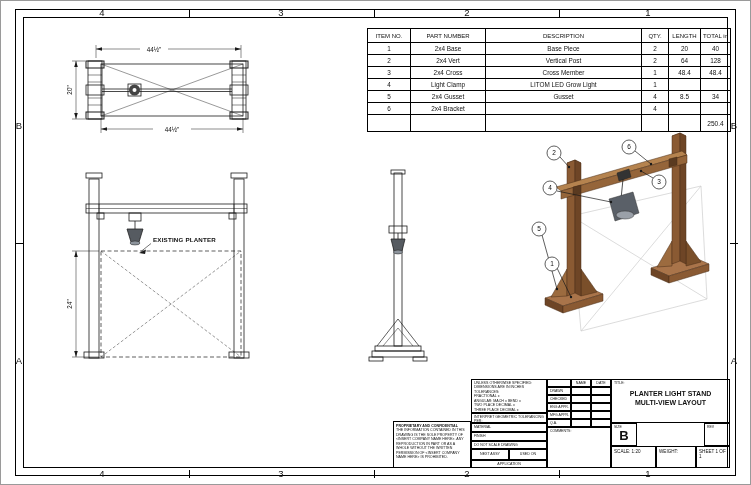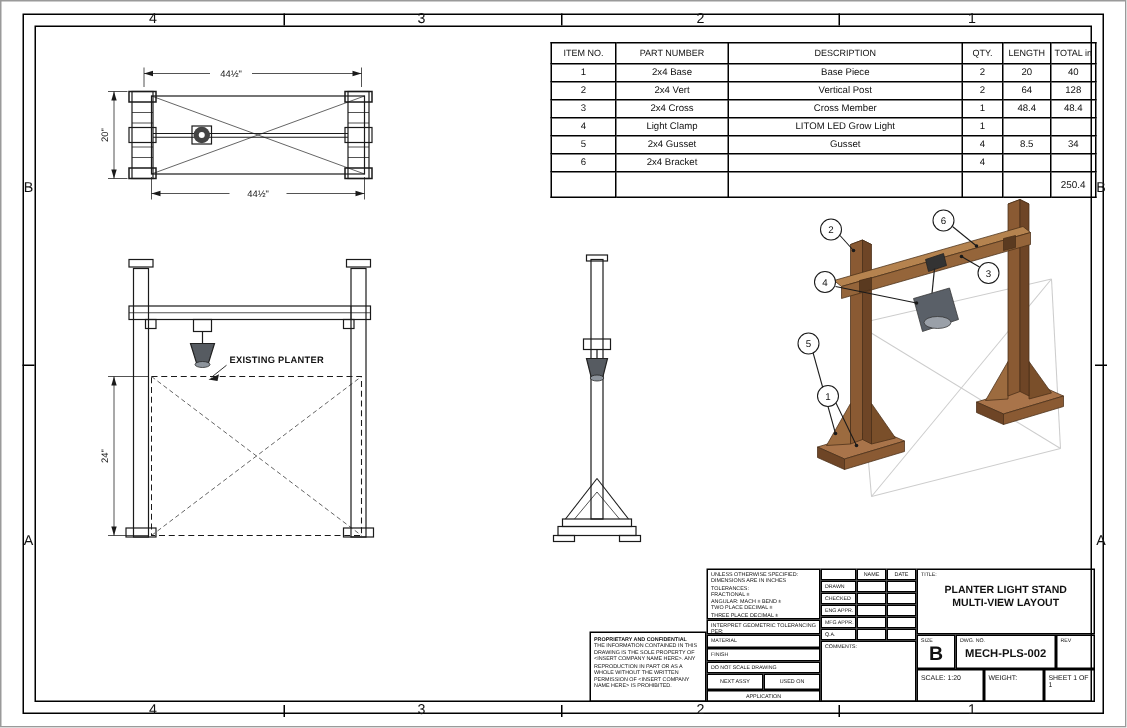--- a/index.html
+++ b/index.html
@@ -398,24 +398,20 @@
       <div class="cap">TITLE:</div>
       <div style="font-size:7px;font-weight:600;text-align:center;margin-top:4px;line-height:1.3;">
         <div>PLANTER LIGHT STAND</div>
         <div>MULTI-VIEW LAYOUT</div>
       </div>
     </div>
     <div class="box" style="left:218px;top:44px;width:26px;height:23px;">
       <div class="cap">SIZE</div>
       <div style="font-size:13px;font-weight:bold;text-align:center;line-height:1;">B</div>
     </div>
-    <div class="box" style="left:244px;top:44px;width:67px;height:23px;">
-      <div class="cap">DWG.  NO.</div>
-      <div style="font-size:7.5px;font-weight:600;text-align:center;margin-top:2px;">MECH-PLS-002</div>
-    </div>
     <div class="box" style="left:311px;top:44px;width:26px;height:23px;">
       <div class="cap">REV</div>
     </div>
     <div class="box" style="left:218px;top:67px;width:45px;height:22px;font-size:4.6px;padding:2px;">SCALE: 1:20</div>
     <div class="box" style="left:263px;top:67px;width:40px;height:22px;font-size:4.6px;padding:2px;">WEIGHT:</div>
     <div class="box" style="left:303px;top:67px;width:34px;height:22px;font-size:4.6px;padding:2px;">SHEET 1 OF 1</div>
   </div>
 
 </div>
 

